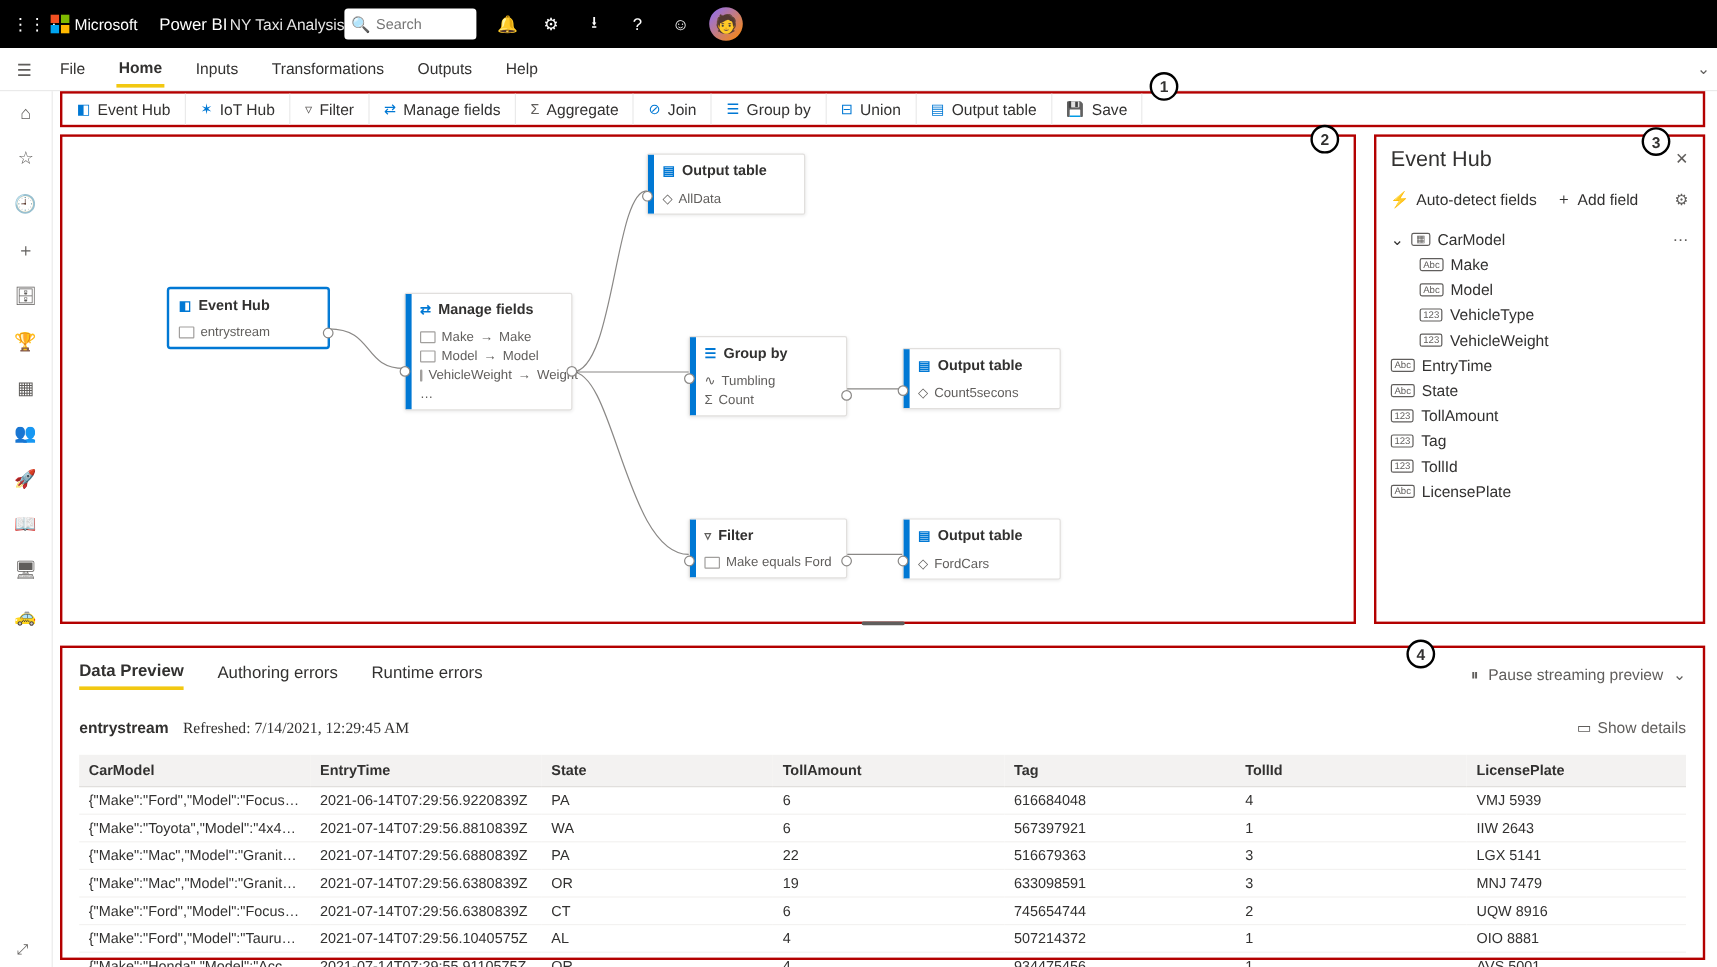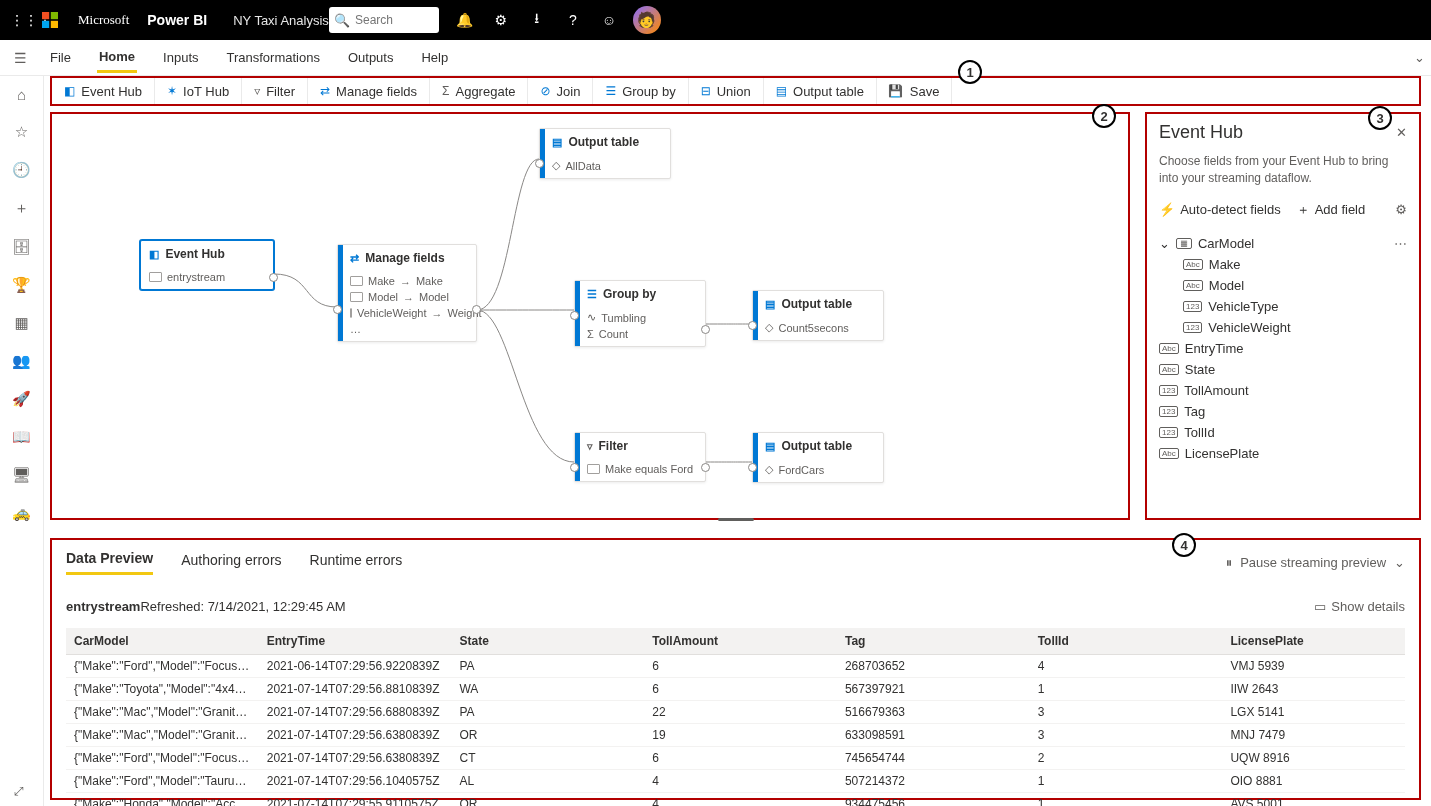--- a/index.html
+++ b/index.html
@@ -1,23 +1,23 @@
 <!DOCTYPE html>
 <html><head>
 <meta charset="utf-8">
 <style>
 * { box-sizing: border-box; margin: 0; padding: 0; }
 body { font-family: "Segoe UI", Arial, sans-serif; font-size: 13px; color: #323130; background: #fff; width: 1431px; height: 806px; overflow: hidden; position: relative; }
 .topbar { height: 40px; background: #000; display: flex; align-items: center; color: #fff; padding: 0 10px; }
 .app-launcher { width: 28px; display: inline-block; text-align: center; font-size: 14px; }
-.ms-logo { display: flex; align-items: center; gap: 20px; margin-left: 4px; font-family: Liberation Serif, serif; }
+.ms-logo { display: flex; align-items: center; gap: 4px; margin-left: 4px; }
 .ms-logo svg { width: 16px; height: 16px; }
 .ms-text { font-size: 13px; color: #fff; }
-.pbi-label { font-weight: 700; margin-left: 18px; font-size: 14px; }
-.taxi-label { margin-left: 26px; color: #e6e6e6; font-size: 13px; }
+.pbi-label { font-weight: 400; margin-left: 18px; font-size: 14px; }
+.taxi-label { margin-left: 2px; color: #e6e6e6; font-size: 13px; }
 .topbar-center { flex: 1; text-align: center; color: #e6e6e6; font-size: 13px; }
 .topbar-center .chev { margin-left: 6px; }
 .searchbox { display: flex; align-items: center; background: #fff; border-radius: 3px; height: 26px; width: 110px; padding: 0 6px; color: #605e5c; margin-right: 8px; }
 .searchbox input { border: none; outline: none; font-size: 12px; width: 70px; color: #a21caf; background: transparent; }
 .ticons { color: #fff; width: 36px; text-align: center; font-size: 14px; }
 .avatar { width: 28px; height: 28px; border-radius: 50%; background: linear-gradient(135deg,#8a6dff,#ff8a00); margin-left: 6px; display: flex; align-items: center; justify-content: center; font-size: 15px; }
 .menubar { height: 36px; border-bottom: 1px solid #eaeaea; display: flex; align-items: center; padding-left: 48px; gap: 24px; }
 .ham { position: absolute; left: 14px; top: 50px; color: #605e5c; font-size: 14px; }
 .menu-item { font-size: 13px; padding: 6px 2px; cursor: pointer; }
 .menu-item.active { border-bottom: 3px solid #f2c811; font-weight: 600; }
@@ -323,21 +323,20 @@
   </div>
 </div>
 
 <div class="drag"></div>
 
 <div class="rightpane">
   <div class="rp-head">
     <span class="rp-title">Event Hub</span>
     <span style="color:#605e5c;">✕</span>
   </div>
-  <div class="rp-desc">Choose fields from your Event Hub to bring into your streaming dataflow.</div>
   <div class="rp-actions">
     <span class="act">
         <span>⚡</span>
         <span>Auto-detect fields</span>
       </span>
     <span class="act">
         <span>＋</span>
         <span>Add field</span>
       </span>
     <span class="rp-gear">⚙</span>
@@ -400,21 +399,21 @@
     <span class="bp-tab">Authoring errors</span>
     <span class="bp-tab">Runtime errors</span>
     <span class="bp-right">
       <span>⏸</span>
       <span>Pause streaming preview</span>
       <span>⌄</span>
     </span>
   </div>
   <div class="bp-refresh">
     <span class="name">entrystream</span>
-    <span style="margin-left:0;">Refreshed: 7/14/2021, 12:29:45 AM</span>
+    <span style="margin-left:12px;font-family:Liberation Serif, serif;">Refreshed: 7/14/2021, 12:29:45 AM</span>
     <span class="detlink">
         <span>▭</span>
         <span>Show details</span>
       </span>
   </div>
   <table class="preview">
     <thead>
         <tr>
       <th class="col-cm">CarModel</th>
       <th class="col-entry">EntryTime</th>
@@ -424,21 +423,21 @@
       <th class="col-tollid">TollId</th>
       <th class="col-lic">LicensePlate</th>
     </tr>
       </thead>
     <tbody id="preview-body">
         <tr>
           <td class="col-cm">{"Make":"Ford","Model":"Focus","VehicleTy</td>
           <td class="col-entry">2021-06-14T07:29:56.9220839Z</td>
           <td class="col-state">PA</td>
           <td class="col-toll">6</td>
-          <td class="col-tag">268703652</td>
+          <td class="col-tag">616684048</td>
           <td class="col-tollid">4</td>
           <td class="col-lic">VMJ 5939</td>
         </tr>
         <tr>
           <td class="col-cm">{"Make":"Toyota","Model":"4x4","VehicleTy</td>
           <td class="col-entry">2021-07-14T07:29:56.8810839Z</td>
           <td class="col-state">WA</td>
           <td class="col-toll">6</td>
           <td class="col-tag">567397921</td>
           <td class="col-tollid">1</td>

